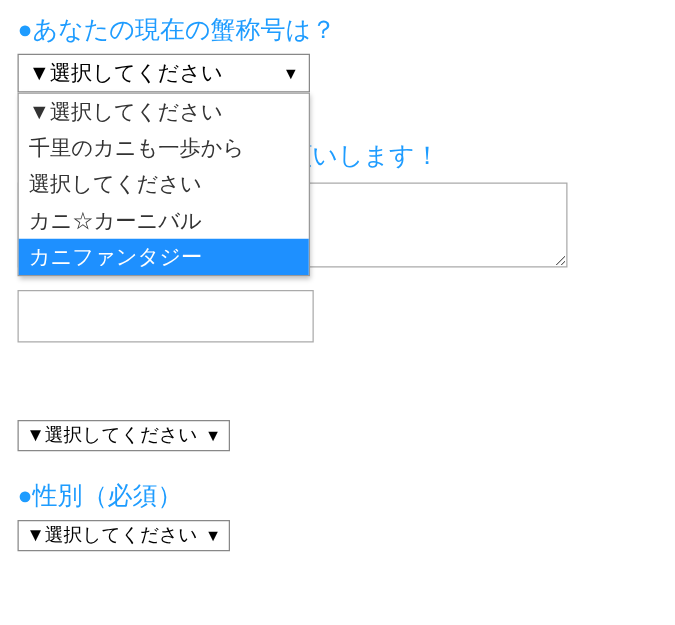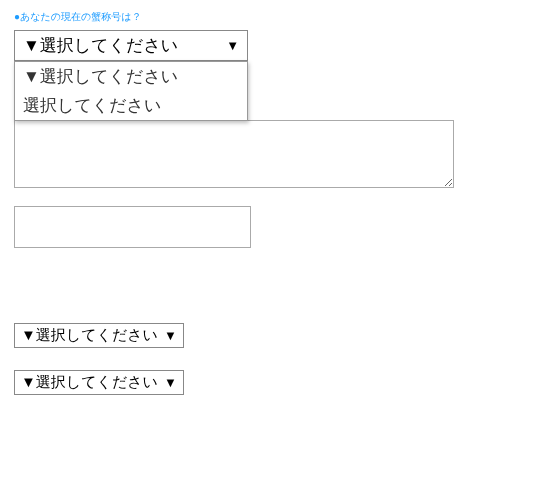--- a/index.html
+++ b/index.html
@@ -6,21 +6,21 @@
   body {
     margin: 0;
     padding: 10px 14px;
     font-family: "Hiragino Kaku Gothic ProN", "Meiryo", sans-serif;
     font-size: 15px;
     background: #fff;
     width: 540px;
   }
   .question {
     color: #1e9cff;
-    font-size: 10px;
+    font-size: 20px;
     margin-bottom: 6px;
   }
   .select-closed {
     border: 1px solid #888;
     background: #fff;
     padding: 2px 6px;
     display: inline-flex;
     align-items: center;
     font-size: 15px;
     cursor: pointer;
@@ -115,33 +115,37 @@
       <div class="short-box" style="margin-top:18px;"></div>
     </div>
 
     <div class="select-open-wrap">
       <div class="select-trigger">
         <span>▼選択してください</span>
         <span class="tri">▼</span>
       </div>
       <div class="dropdown" id="dropdown-list">
           <div class="option">▼選択してください</div>
+          <div class="option">千里のカニも一歩から</div>
           <div class="option">選択してください</div>
+          <div class="option">カニ☆カーニバル</div>
+          <div class="option highlighted">カニファンタジー</div>
         </div>
     </div>
   </div>
 </div>
 
 <div style="height:240px"></div>
 
 <div class="group">
   <div class="select-closed">
     <span>▼選択してください</span>
     <span class="tri tri-right">▼</span>
   </div>
 </div>
 
 <div class="group">
+  <div class="question">●性別（必須）</div>
   <div class="select-closed">
     <span>▼選択してください</span>
     <span class="tri tri-right">▼</span>
   </div>
 </div>
 
 </body></html>

